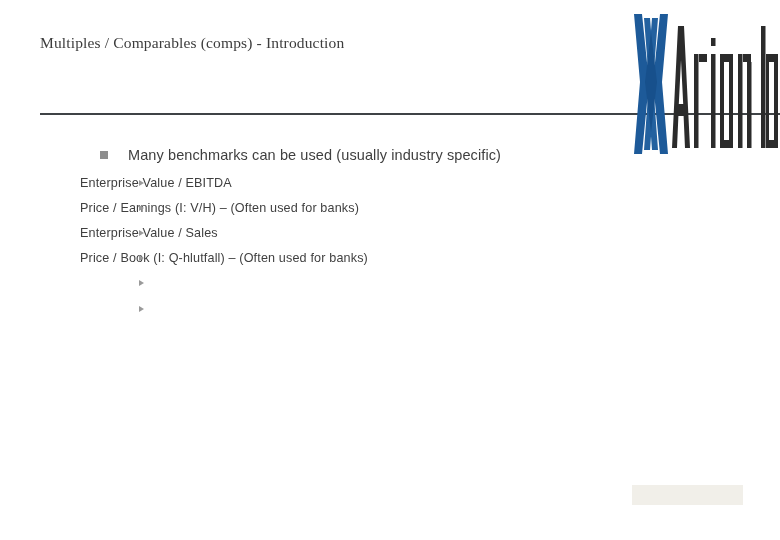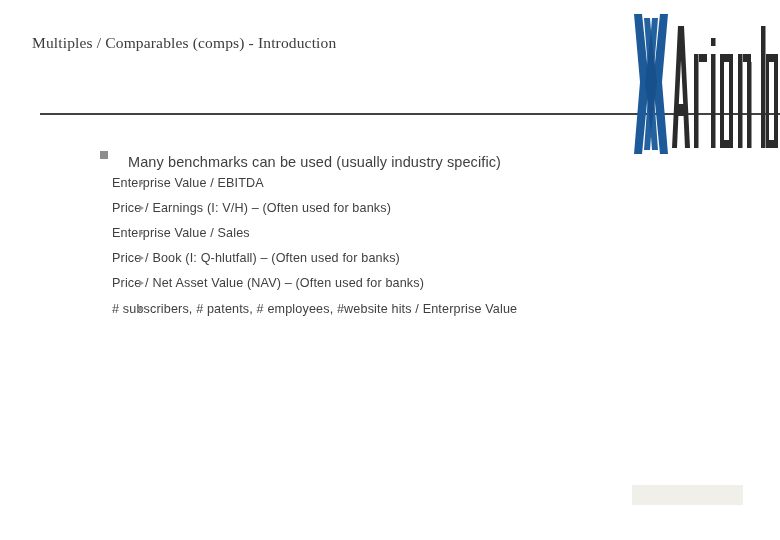--- a/index.html
+++ b/index.html
@@ -18,21 +18,21 @@
 
   .slide {
     position: absolute;
     inset: 0;
     background: #ffffff;
   }
 
   
   .slide-title {
     position: absolute;
-    left: 32px;
+    left: 40px;
     top: 34px;
     font-family: "Liberation Serif", "DejaVu Serif", serif;
     font-size: 15.5px;
     color: #3c3c3c;
     letter-spacing: 0.15px;
     white-space: nowrap;
   }
 
   
   .header-rule {
@@ -60,42 +60,42 @@
     left: 0;
     top: 140px;
     width: 780px;
   }
 
   .bullet-l1 {
     position: relative;
     height: 30px;
     padding-left: 128px;
     display: flex;
-    align-items: flex-end;
+    align-items: center;
   }
   .bullet-l1 .marker-sq {
     position: absolute;
     left: 100px;
     top: 50%;
     margin-top: -4px;
     width: 8px;
     height: 8px;
     background: #8e8e8e;
   }
   .bullet-l1 .txt {
     font-size: 14.5px;
     color: #3f3f3f;
     letter-spacing: 0.1px;
     white-space: nowrap;
   }
 
   .bullet-l2 {
     position: relative;
     height: 25.2px;
-    padding-left: 112px;
+    padding-left: 80px;
     display: flex;
     align-items: center;
   }
   .bullet-l2 .marker-tri {
     position: absolute;
     left: 139px;
     top: 50%;
     margin-top: -3px;
     width: 0;
     height: 0;
@@ -190,28 +190,26 @@
       <span class="txt">Enterprise Value / Sales</span>
     </div>
 
     <div class="bullet-l2">
       <span class="marker-tri"></span>
       <span class="txt">Price / Book (I: Q-hlutfall) – (Often used for banks)</span>
     </div>
 
     <div class="bullet-l2">
       <span class="marker-tri"></span>
-      <span class="txt">Price / Net Asset Value (NAV) – (Often used for banks)</span>
-    </div>
-
-
-
-    <div class="bullet-l2">
-      <span class="marker-tri"></span>
-      <span class="txt"># subscribers, # patents, # employees, #website hits / Enterprise Value</span>
+    </div>
+
+
+
+    <div class="bullet-l2">
+      <span class="marker-tri"></span>
     </div>
 
 
   </div>
 
   <div class="footer-box"></div>
 
 </div>
 
 </body></html>

